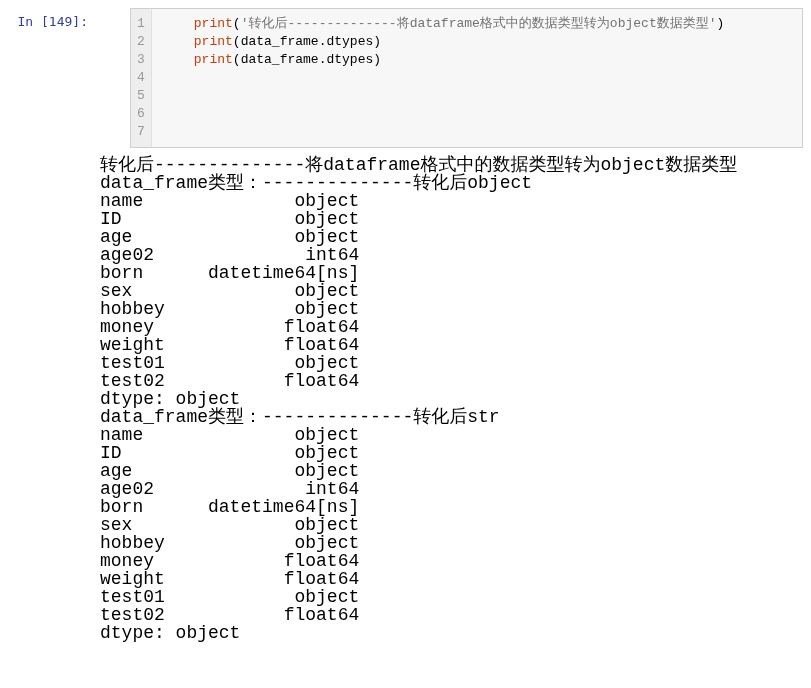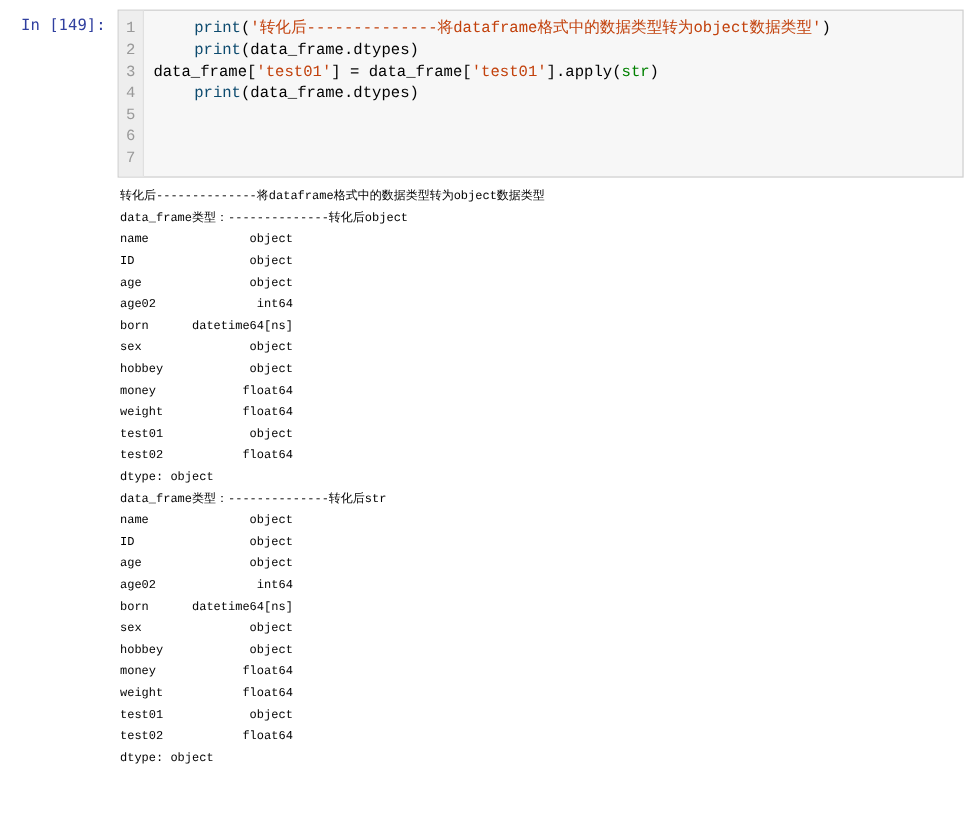--- a/index.html
+++ b/index.html
@@ -9,20 +9,21 @@
     }
     body {
       font-family: "Consolas", "Monaco", "Courier New", monospace;
       font-size: 13px;
       background: #fff;
       padding: 8px;
     }
     .cell {
       display: flex;
       align-items: flex-start;
+      gap: 32px;
     }
     .prompt {
       width: 90px;
       flex-shrink: 0;
       text-align: right;
       padding-right: 10px;
       padding-top: 6px;
       color: #303F9F;
       font-family: "Consolas", "Monaco", monospace;
     }
@@ -46,29 +47,29 @@
     }
     .code-lines {
       padding: 6px 8px;
       flex: 1;
     }
     .code-lines div {
       line-height: 18px;
       height: 18px;
       white-space: pre;
     }
-    .tok-kw { color: #0c4a6e; padding-left: 34px; }
-    .tok-str { color: #c2410c; }
+    .tok-kw { color: #c2410c; padding-left: 34px; }
+    .tok-str { color: #737373; }
     .tok-builtin { color: #008000; }
     .output-area {
       margin-left: 90px;
       padding: 8px 2px;
       white-space: pre;
       font-family: "Consolas", "Monaco", "Courier New", monospace;
-      font-size: 10px;
+      font-size: 18px;
       line-height: 18px;
       color: #000;
     }
   </style>
 </head>
 <body>
 
 <div class="cell">
   <div class="prompt">In [149]:</div>
   <div class="code-area">
@@ -77,21 +78,20 @@
         <div>2</div>
         <div>3</div>
         <div>4</div>
         <div>5</div>
         <div>6</div>
         <div>7</div>
       </div>
     <div class="code-lines" id="codelines">
         <div><span class="tok-kw">print</span>(<span class="tok-str">'转化后--------------将dataframe格式中的数据类型转为object数据类型'</span>)</div>
         <div><span class="tok-kw">print</span>(data_frame.dtypes)</div>
-        <div>data_frame[<span class="tok-str">'test01'</span>] = data_frame[<span class="tok-str">'test01'</span>].apply(<span class="tok-builtin">str</span>)</div>
         <div><span class="tok-kw">print</span>(data_frame.dtypes)</div>
       </div>
   </div>
 </div>
 
 <div class="output-area">转化后--------------将dataframe格式中的数据类型转为object数据类型
 data_frame类型：--------------转化后object
 name              object
 ID                object
 age               object

